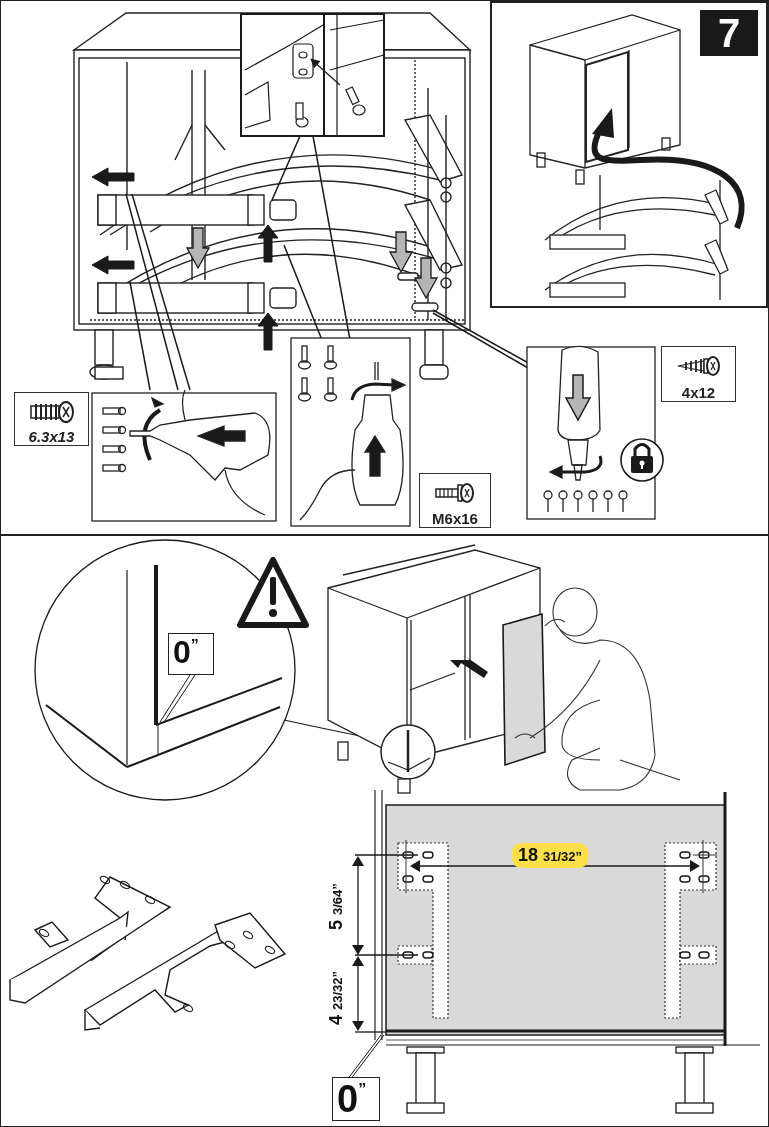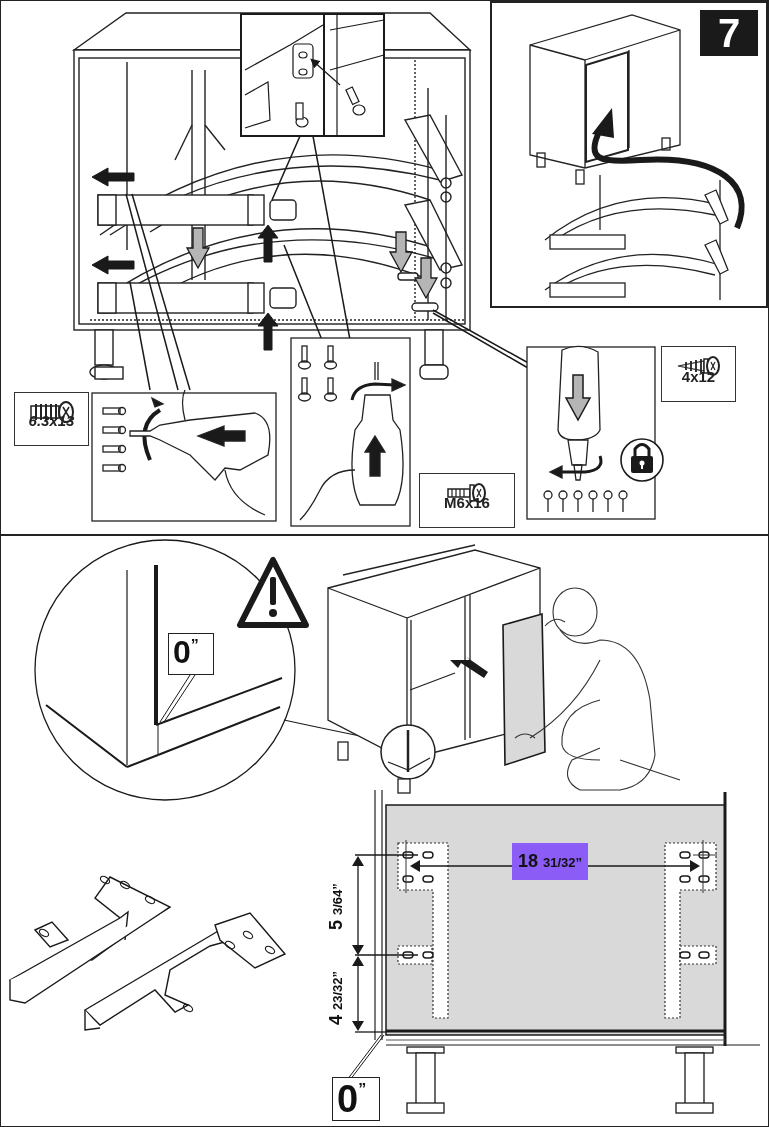--- a/index.html
+++ b/index.html
@@ -1,21 +1,21 @@
 <!DOCTYPE html>
 <html><head>
 <meta charset="utf-8">
 <style>
   html, body { margin: 0; padding: 0; background: #fff; }
   body { width: 769px; height: 1127px; position: relative; overflow: hidden; font-family: "Liberation Sans", sans-serif; color: #111; }
   .page-frame { position: absolute; left: 0; top: 0; width: 767px; height: 1125px; border: 1px solid #222; }
   svg.scene { position: absolute; left: 0; top: 0; }
   .step-badge { position: absolute; left: 700px; top: 10px; width: 58px; height: 46px; background: #1a1a1a; color: #fff; font: bold 40px "Liberation Sans", sans-serif; text-align: center; line-height: 46px; }
   .spec-box { position: absolute; border: 1px solid #333; background: #fff; text-align: center; font: bold 15px "Liberation Sans", sans-serif; color: #222; }
-  .spec-box .lbl { position: absolute; left: 0; right: 0; bottom: 16px; }
+  .spec-box .lbl { position: absolute; left: 0; right: 0; bottom: 0; }
   .spec-box svg { position: absolute; left: 50%; transform: translateX(-50%); top: 8px; }
   .zero-box { position: absolute; border: 1.5px solid #222; background: #fff; font: bold 38px "Liberation Sans", sans-serif; color: #111; line-height: 1; padding: 2px 4px; }
   .zero-box sup { font-size: 16px; vertical-align: top; position: relative; top: 2px; }
   .dim-label { position: absolute; font: bold 18px "Liberation Sans", sans-serif; color: #111; white-space: nowrap; }
   .dim-label small { font-size: 13px; }
   .dim-v { transform: rotate(-90deg); transform-origin: left top; }
 </style>
 </head>
 <body>
 
@@ -366,21 +366,21 @@
 <div class="spec-box" style="left:14px; top:392px; width:73px; height:52px;font-style:italic;">
   <svg width="46" height="22" viewBox="0 0 46 22">
     <path d="M2,5 L30,5 L30,17 L2,17 Z" fill="none" stroke="#222" stroke-width="1.5"></path>
     <path d="M7,3 L7,19 M12,3 L12,19 M17,3 L17,19 M22,3 L22,19 M27,3 L27,19" stroke="#222" stroke-width="2"></path>
     <ellipse cx="37" cy="11" rx="7" ry="10" fill="#fff" stroke="#222" stroke-width="2"></ellipse>
     <path d="M34,6 L40,16 M40,6 L34,16" stroke="#222" stroke-width="1.5"></path>
   </svg>
   <span class="lbl">6.3x13</span>
 </div>
 
-<div class="spec-box" style="left:419px; top:473px; width:70px; height:53px;padding-left:24px;">
+<div class="spec-box" style="left:419px; top:473px; width:70px; height:53px;">
   <svg width="42" height="22" viewBox="0 0 42 22">
     <rect x="2" y="7" width="22" height="8" fill="none" stroke="#222" stroke-width="1.5"></rect>
     <path d="M6,7 L6,15 M10,7 L10,15 M14,7 L14,15 M18,7 L18,15" stroke="#222" stroke-width="1.2"></path>
     <rect x="24" y="3" width="4" height="16" fill="#fff" stroke="#222" stroke-width="1.5"></rect>
     <ellipse cx="33" cy="11" rx="6" ry="9" fill="#fff" stroke="#222" stroke-width="2"></ellipse>
     <path d="M31,7 L35,15 M35,7 L31,15" stroke="#222" stroke-width="1.2"></path>
   </svg>
   <span class="lbl">M6x16</span>
 </div>
 
@@ -396,21 +396,21 @@
 </div>
 
 <div class="zero-box" style="left:168px; top:633px; width:36px; height:36px; font-size:32px; padding:2px 4px;">
   <span>0</span><sup>”</sup>
 </div>
 
 <div class="zero-box" style="left:332px; top:1077px; width:38px; height:38px;">
   <span>0</span><sup>”</sup>
 </div>
 
-<div class="dim-label" style="left:512px; top:843px; background:#8b5cf6; padding:8px 6px;">
+<div class="dim-label" style="left:512px; top:843px; background:#fde047; padding:2px 6px;border-radius:9px;">
   <span>18</span>
   <small>31/32”</small>
 </div>
 
 <div class="dim-label dim-v" style="left:326px; top:930px;">
   <span>5</span>
   <small>3/64”</small>
 </div>
 
 <div class="dim-label dim-v" style="left:326px; top:1025px;">

